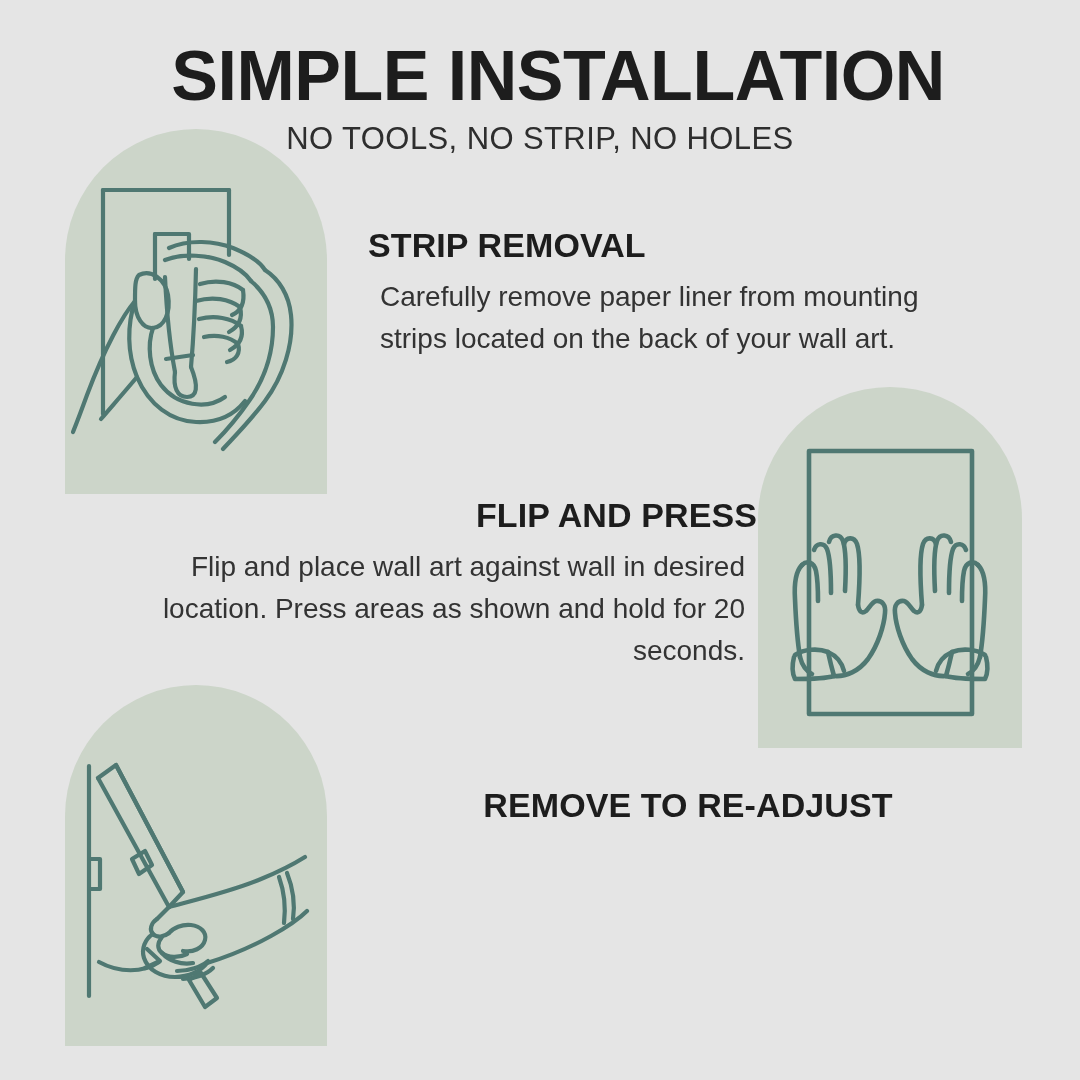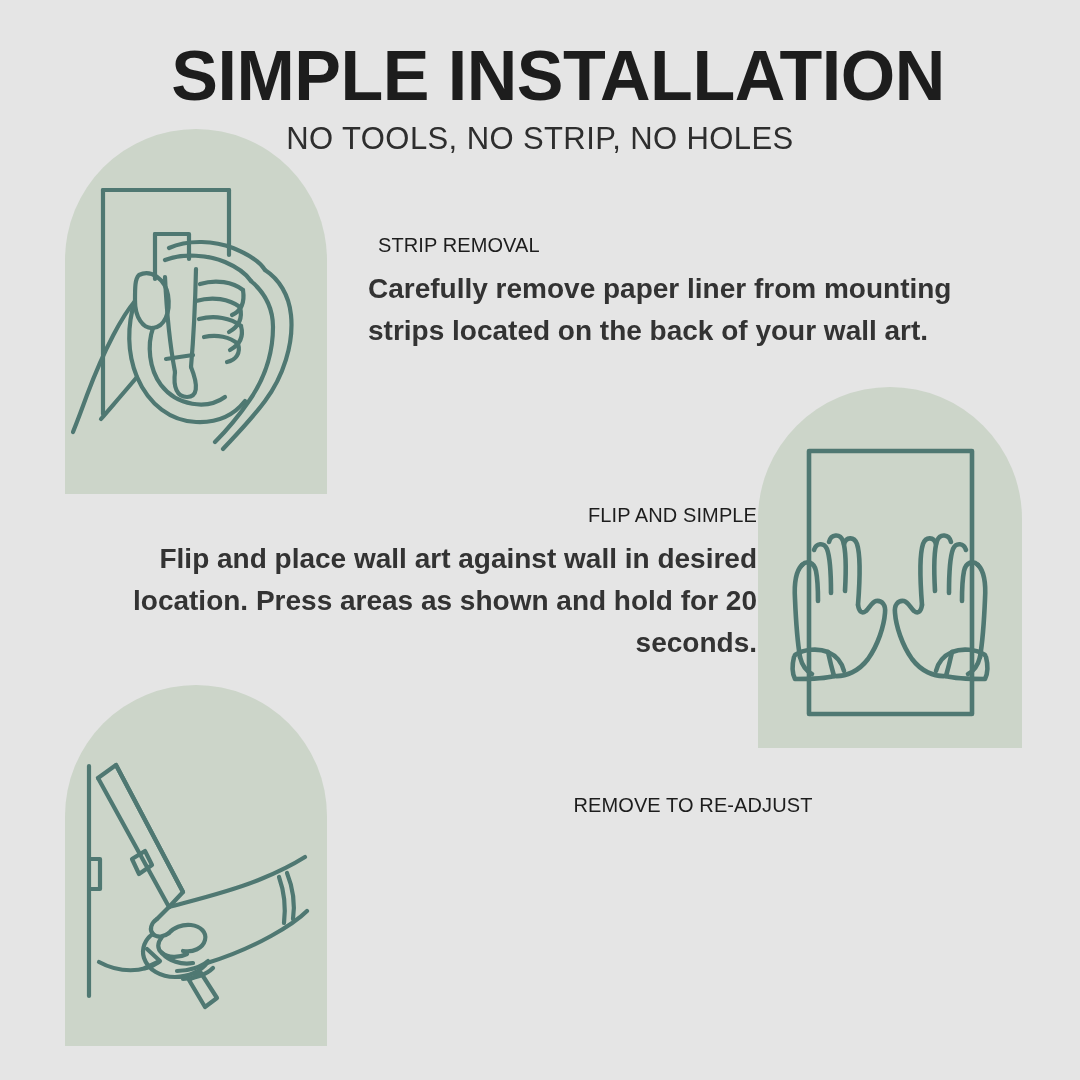--- a/index.html
+++ b/index.html
@@ -60,33 +60,33 @@
 
   #arch-1 { left: 65px;  top: 129px; width: 262px; height: 365px; border-radius: 131px 131px 0 0; }
   #arch-2 { left: 758px; top: 387px; width: 264px; height: 361px; border-radius: 132px 132px 0 0; }
   #arch-3 { left: 65px;  top: 685px; width: 262px; height: 361px; border-radius: 131px 131px 0 0; }
 
   
   .step {
     position: absolute;
   }
   .step-title {
-    font-size: 20px;
+    font-size: 34px;
     line-height: 38px;
-    font-weight: 400;
+    font-weight: 700;
     color: #1d1d1d;
     letter-spacing: 0.1px;
-    margin: 0 0 4px 10px;
+    margin: 0 0 4px 0;
   }
   .step-body {
     font-size: 28px;
     line-height: 42px;
-    font-weight: 700;
+    font-weight: 400;
     color: #333333;
-    margin: 0;
+    margin: 12px;
   }
 
   #step-1 { left: 368px; top: 226px; width: 625px; text-align: left; }
   #step-2 { left: 112px; top: 496px; width: 645px; text-align: right; }
   #step-3 { left: 368px; top: 786px; width: 640px; text-align: center; }
 </style>
 </head>
 <body>
 
 <div class="page">
@@ -211,21 +211,21 @@
       </g>
     </svg>
   </div>
 
   <div class="step" id="step-1">
     <h2 class="step-title">STRIP REMOVAL</h2>
     <p class="step-body">Carefully remove paper liner from mounting strips located on the back of your wall art.</p>
   </div>
 
   <div class="step" id="step-2">
-    <h2 class="step-title">FLIP AND SIMPLE</h2>
+    <h2 class="step-title">FLIP AND PRESS</h2>
     <p class="step-body">Flip and place wall art against wall in desired location. Press areas as shown and hold for 20 seconds.</p>
   </div>
 
   <div class="step" id="step-3">
     <h2 class="step-title">REMOVE TO RE-ADJUST</h2>
   </div>
 
 </div>
 
 </body></html>

